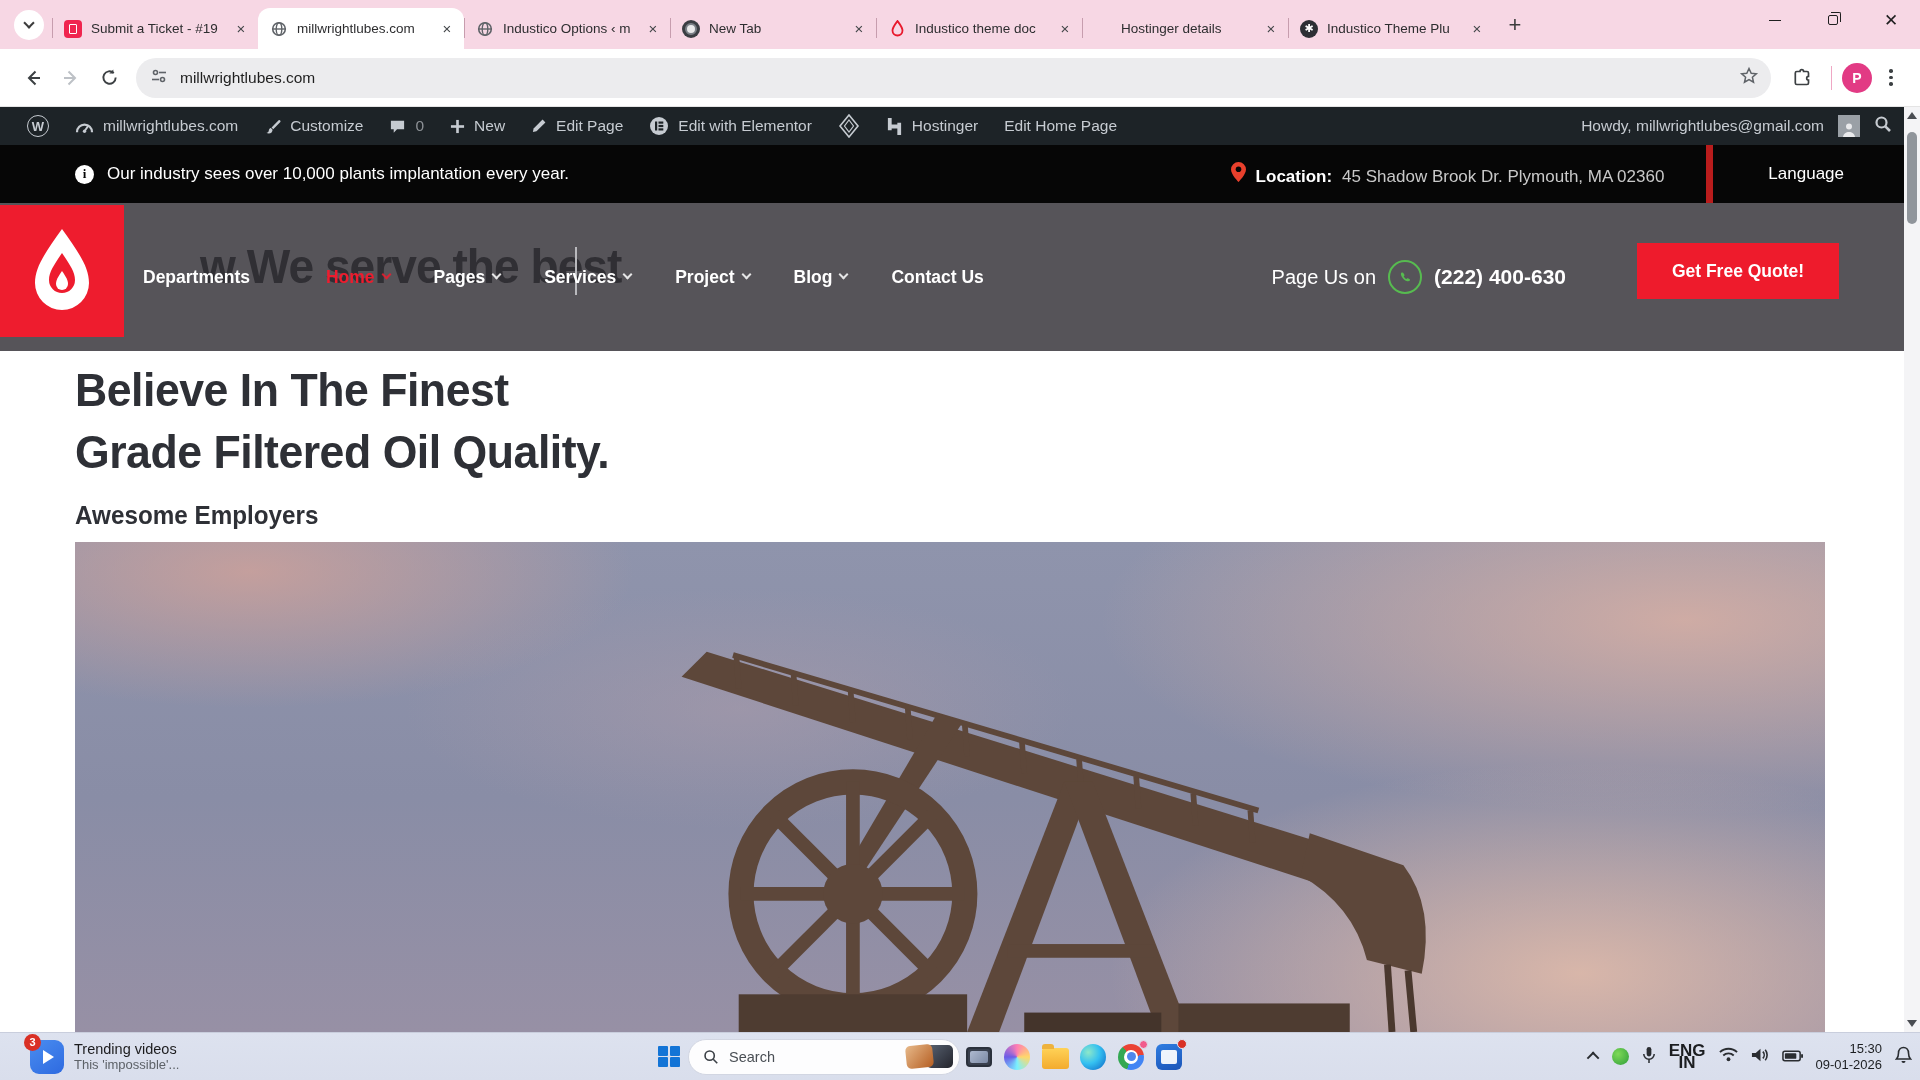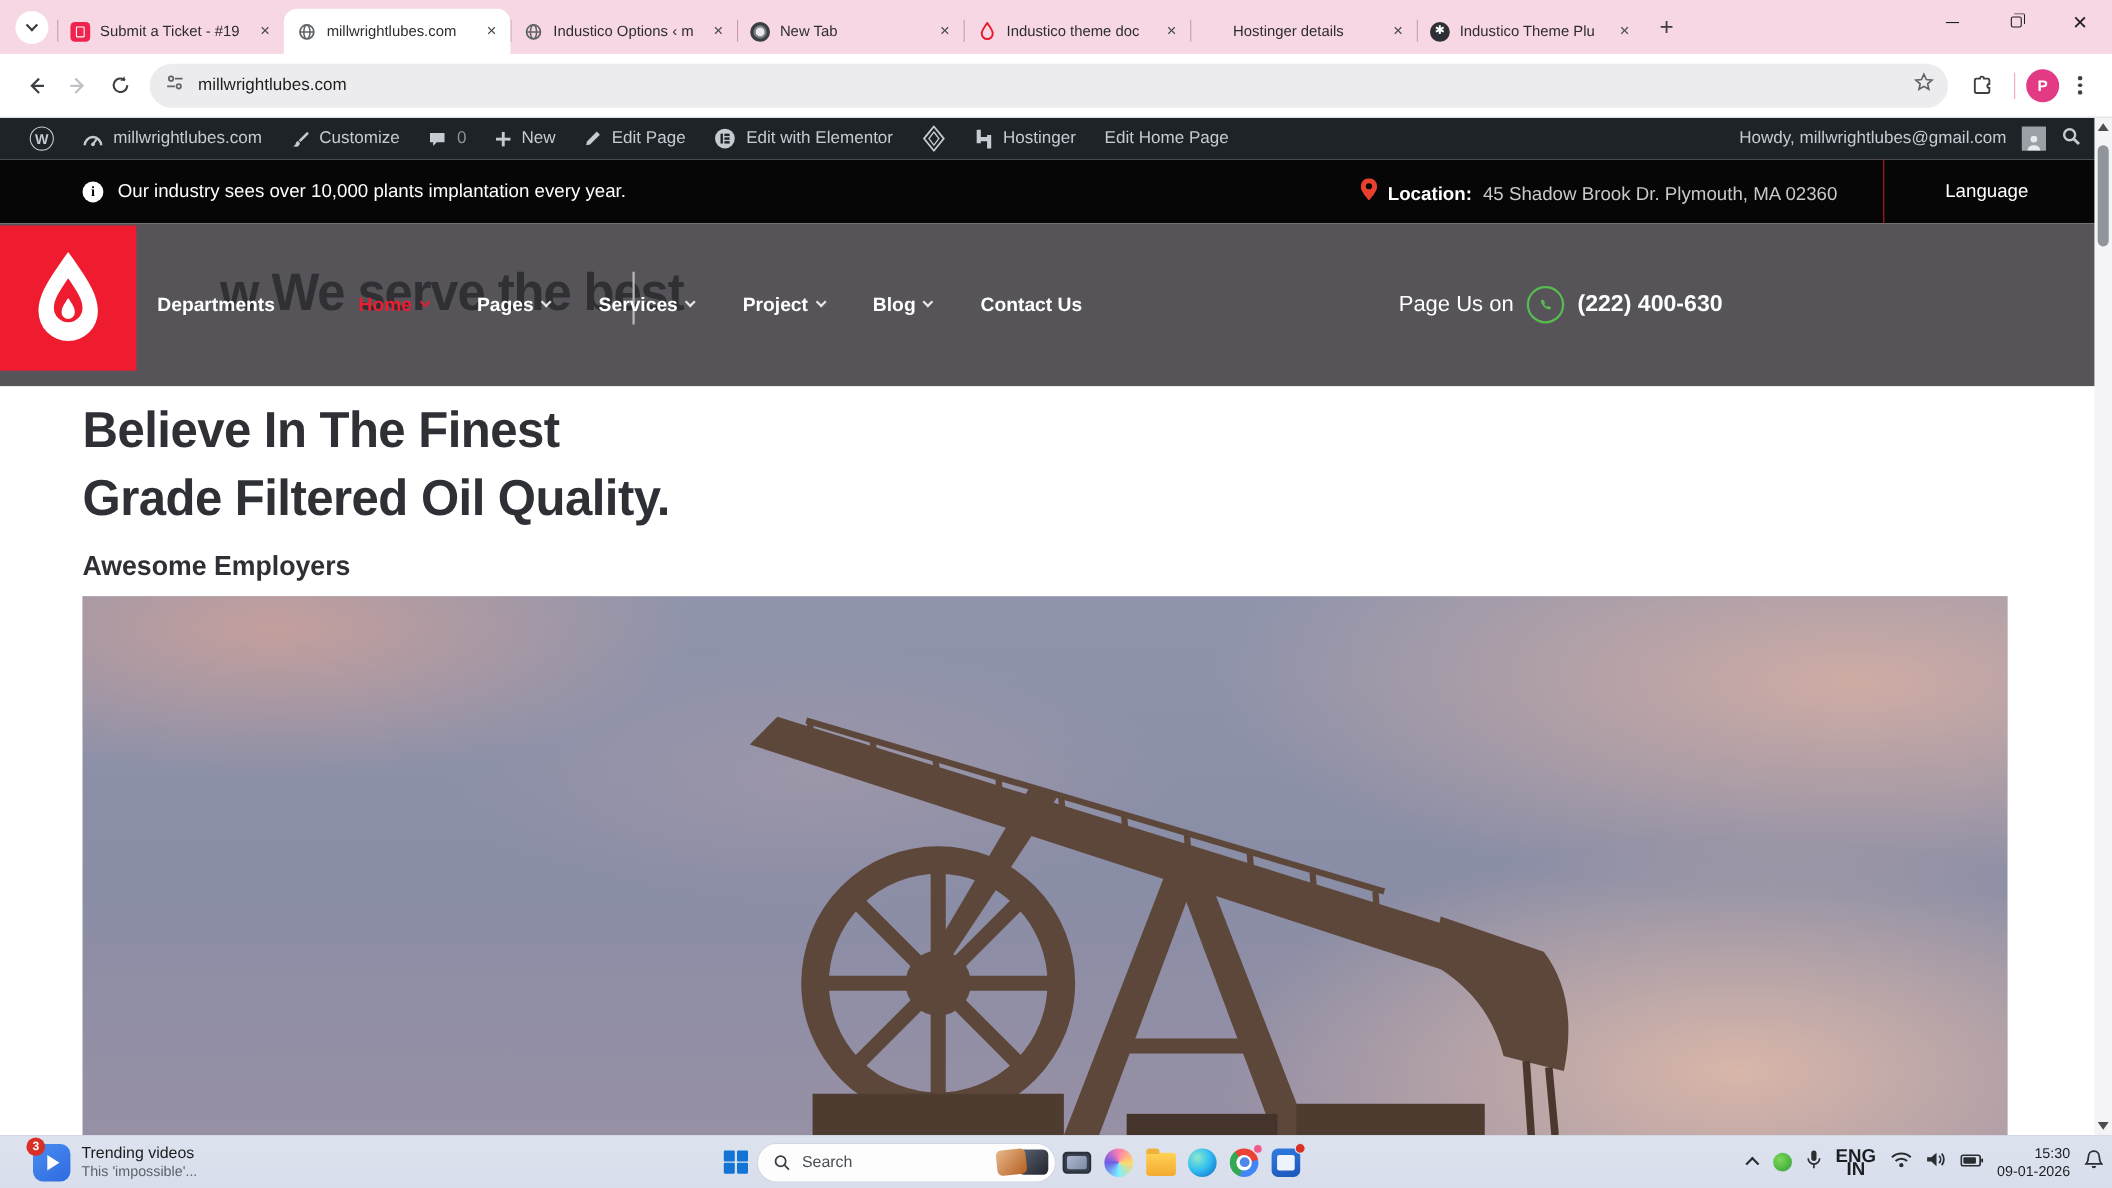--- a/index.html
+++ b/index.html
@@ -63,21 +63,21 @@
   .ab-avatar { width:22px; height:22px; background:#9aa0a6; display:flex; align-items:flex-end; justify-content:center; overflow:hidden; }
 
   
   .sitetopbar { height:58px; background:#060606; display:flex; align-items:center; color:#fff; font-size:17px; padding-left:75px; flex:0 0 auto; }
   .notice { display:flex; align-items:center; gap:13px; }
   .info-circ { width:19px; height:19px; border-radius:50%; background:#fff; color:#060606; font-size:13px; font-weight:bold; display:flex; align-items:center; justify-content:center; font-family:"Liberation Serif", serif; }
   .topbar-right { margin-left:auto; display:flex; align-items:center; height:100%; }
   .loc-group { display:flex; align-items:flex-end; gap:10px; padding-right:42px; }
   .loc-label { font-weight:bold; }
   .loc-value { color:#c9c9c9; }
-  .lang { border-left:1px solid #b91c1c; height:100%; display:flex; align-items:center; padding:0 60px 0 55px; cursor:pointer; margin-right:16px; }
+  .lang { border-left:7px solid #b91c1c; height:100%; display:flex; align-items:center; padding:0 60px 0 55px; cursor:pointer; margin-right:16px; }
 
   
   .navbar { height:148px; background:#565459; position:relative; flex:0 0 auto; }
   .overlap-heading { position:absolute; left:200px; top:36px; font-size:48px; font-weight:bold; color:#302f34; letter-spacing:-1px; white-space:nowrap; transform:scaleX(.96); transform-origin:left; z-index:1; }
   .caret-line { position:absolute; left:575px; top:44px; width:2px; height:48px; background:#b9b9bd; z-index:1; }
   .logo { position:absolute; left:0; top:2px; width:124px; height:132px; background:#ee1c2e; display:flex; align-items:center; justify-content:center; z-index:3; cursor:pointer; }
   .menu { position:absolute; left:143px; top:0; height:100%; display:flex; align-items:center; gap:44px; z-index:2; }
   .menu-item { color:#fff; font-size:17.5px; font-weight:bold; display:flex; align-items:center; cursor:pointer; white-space:nowrap; }
   .menu-item .chev { width:7px; height:7px; border-right:2px solid; border-bottom:2px solid; transform:rotate(45deg); margin-left:8px; margin-top:-5px; opacity:.85; }
   .menu-item.active { color:#ee1c2e; }
@@ -438,20 +438,21 @@
       </nav>
       <div class="callus">
         <span class="callus-label">Page Us on</span>
         <span class="wa-circle">
           <svg width="17" height="17" viewBox="0 0 17 17">
               <path d="M4.5 3.5c-.8.8-.9 2.2.3 4.2 1.3 2.1 3 3.6 4.8 4.3 1.5.6 2.6.3 3.2-.5.4-.5.3-1-.2-1.3l-1.6-.9c-.4-.2-.8-.1-1.1.2l-.5.5c-1-.5-2.1-1.5-2.7-2.6l.5-.5c.3-.3.4-.7.2-1.1l-.9-1.6c-.3-.6-.9-.8-1.4-.4z" fill="#57bb50"></path>
             </svg>
         </span>
         <span class="phone">(222) 400-630</span>
       </div>
+      <button class="quote-btn">Get Free Quote!</button>
     </div>
 
     <div class="hero">
       <h1>
         <span>Believe In The Finest</span><br>
         <span>Grade Filtered Oil Quality.</span>
       </h1>
       <div class="awesome">Awesome Employers</div>
     </div>
 

